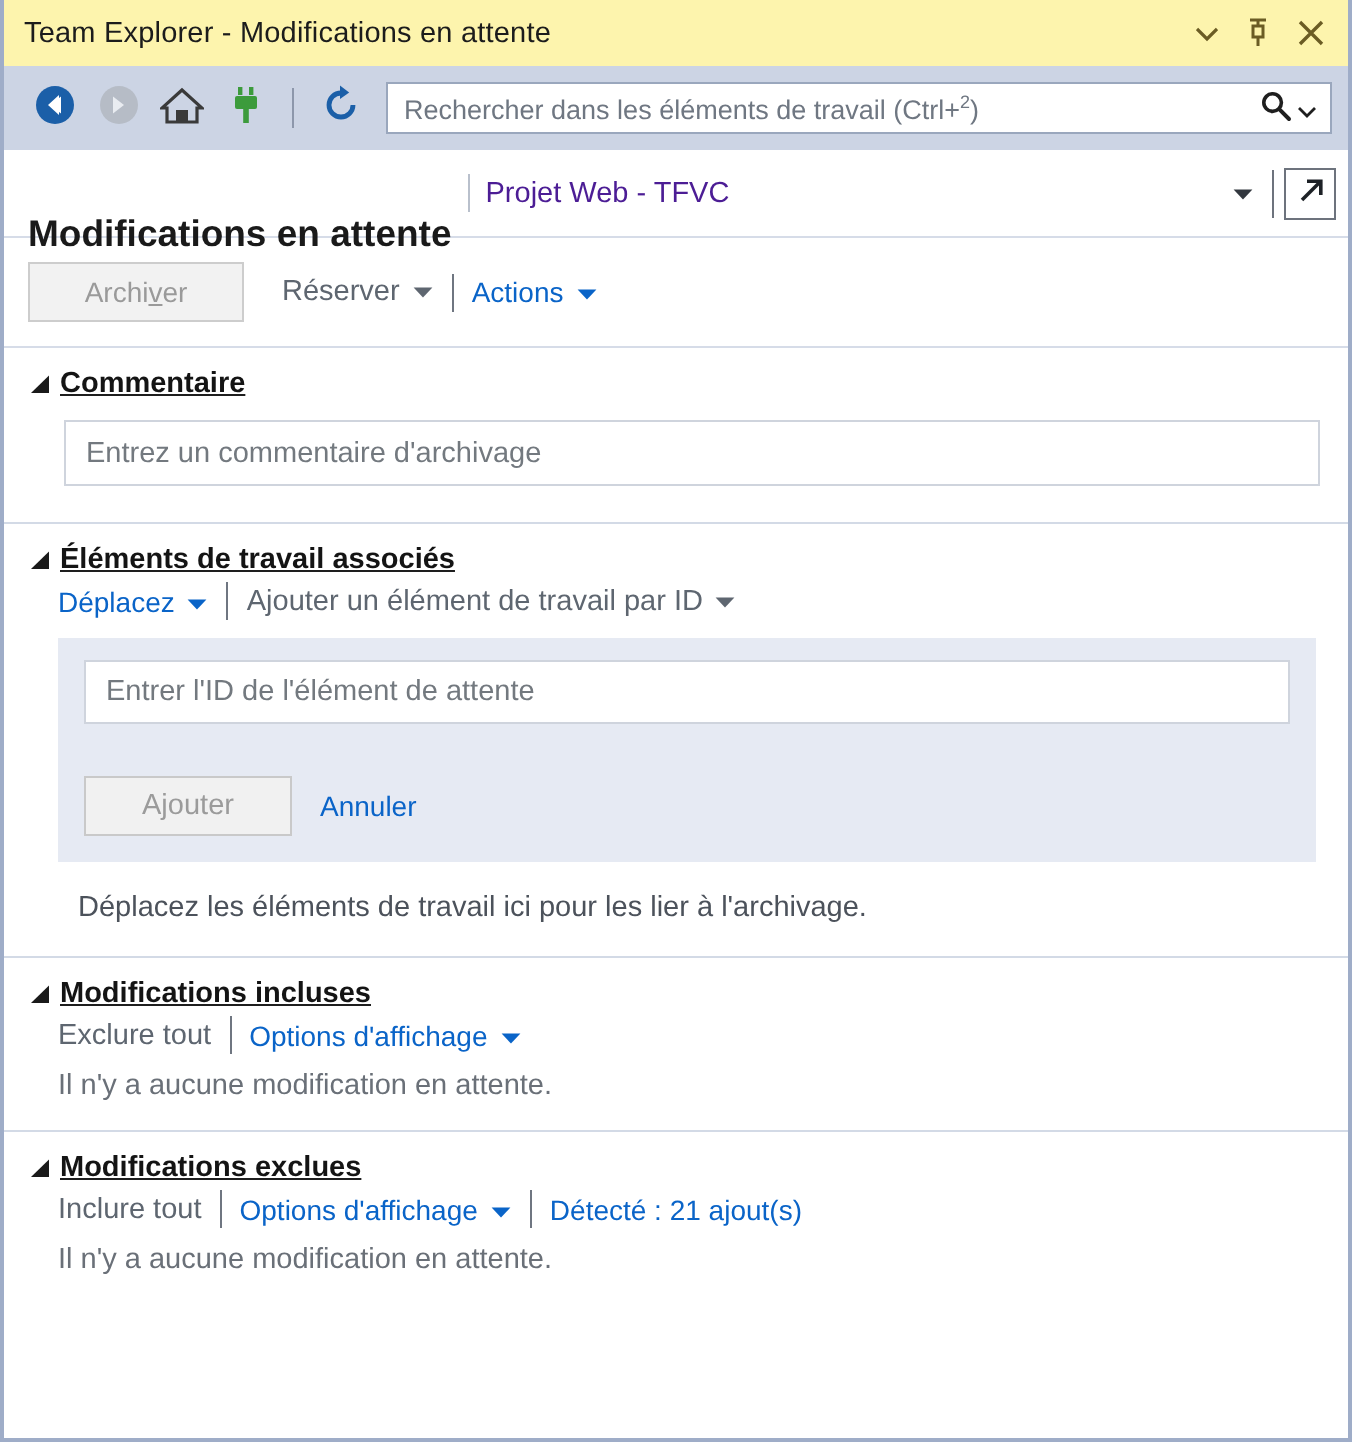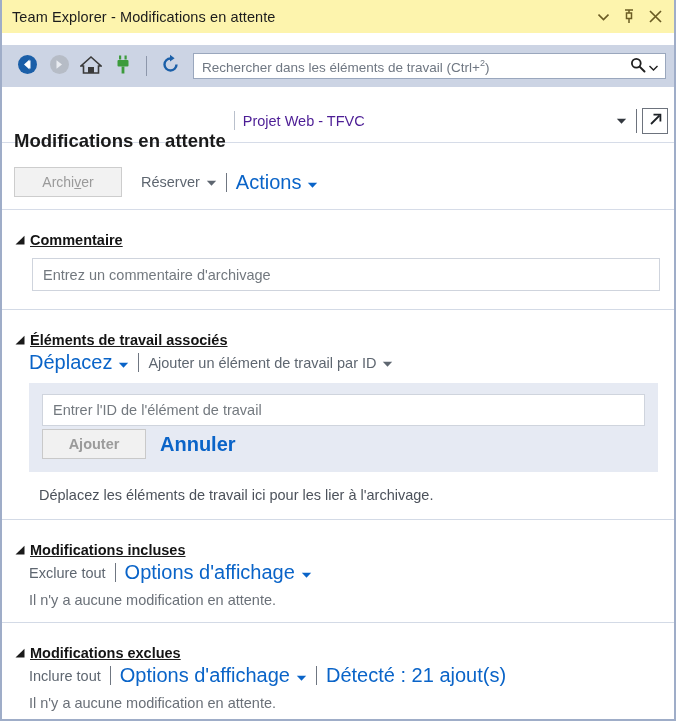--- a/index.html
+++ b/index.html
@@ -18,21 +18,20 @@
   .window {
     width: 676px;
     height: 721px;
     box-sizing: border-box;
     display: flex;
     flex-direction: column;
     background: #ffffff;
     border-left: 2px solid #9fadc8;
     border-right: 2px solid #9fadc8;
     border-bottom: 2px solid #9fadc8;
-    gap: 12px;
   }
 
   
   .titlebar {
     height: 33px;
     min-height: 33px;
     background: #fdf4ad;
     display: flex;
     align-items: center;
     padding: 0 6px 0 10px;
@@ -188,21 +187,21 @@
     color: #5e6670;
     font-size: 14.5px;
     display: flex;
     align-items: center;
     gap: 6px;
     cursor: default;
     white-space: nowrap;
   }
   .link-blue {
     color: #0a64c8;
-    font-size: 20px;
+    font-size: 14px;
     display: flex;
     align-items: center;
     gap: 6px;
     cursor: default;
     white-space: nowrap;
   }
   .vbar {
     width: 1px;
     height: 19px;
     background: #6f7681;
@@ -269,23 +268,22 @@
 
   .wi-panel {
     background: #e6eaf3;
     padding: 11px 13px 13px 13px;
     margin: 9px 16px 0 27px;
     box-sizing: border-box;
   }
   .wi-panel .text-input { height: 32px; }
   .wi-buttons {
     display: flex;
-    margin-top: 3px;
+    margin-top: 26px;
     gap: 14px;
-    font-weight: bold;
   }
   .btn-disabled-sm {
     min-width: 104px;
     height: 30px;
     background: #f1f1f1;
     border: 1px solid #c9c9c9;
     color: #9b9b9b;
     font-size: 14.5px;
     display: flex;
     align-items: center;
@@ -485,21 +483,21 @@
         <span>
           <svg width="11" height="7" viewBox="0 0 11 7">
               <path d="M0.8 0.8 L5.5 5.8 L10.2 0.8 Z" fill="#5e6670"></path>
             </svg>
         </span>
       </div>
     </div>
 
     <div class="wi-panel">
       <div class="text-input">
-        <span>Entrer l'ID de l'élément de travail</span>
+        <span>Entrer l'ID de l'élément de attente</span>
       </div>
       <div class="wi-buttons">
         <div class="btn-disabled-sm">Ajouter</div>
         <div class="link-blue">Annuler</div>
       </div>
     </div>
 
     <div class="drag-hint">
       <span class="hint-text">Déplacez les éléments de travail ici pour les lier à l'archivage.</span>
     </div>

